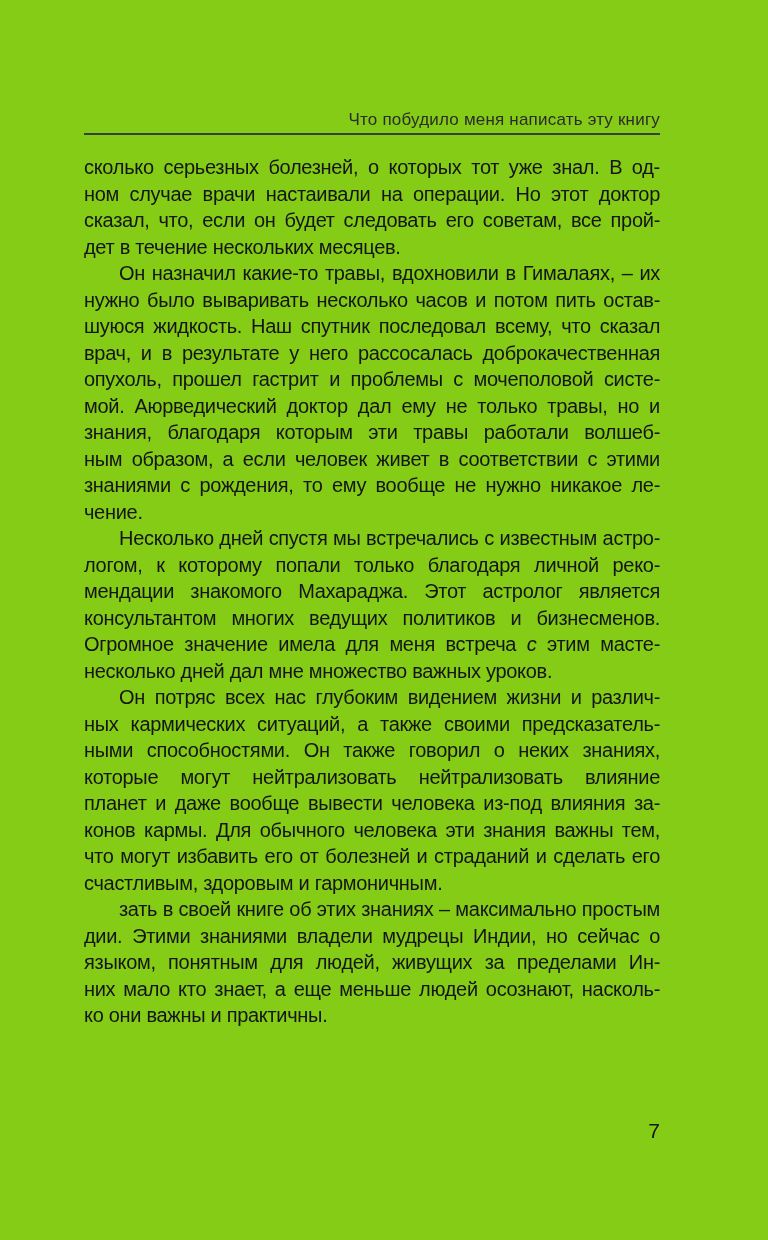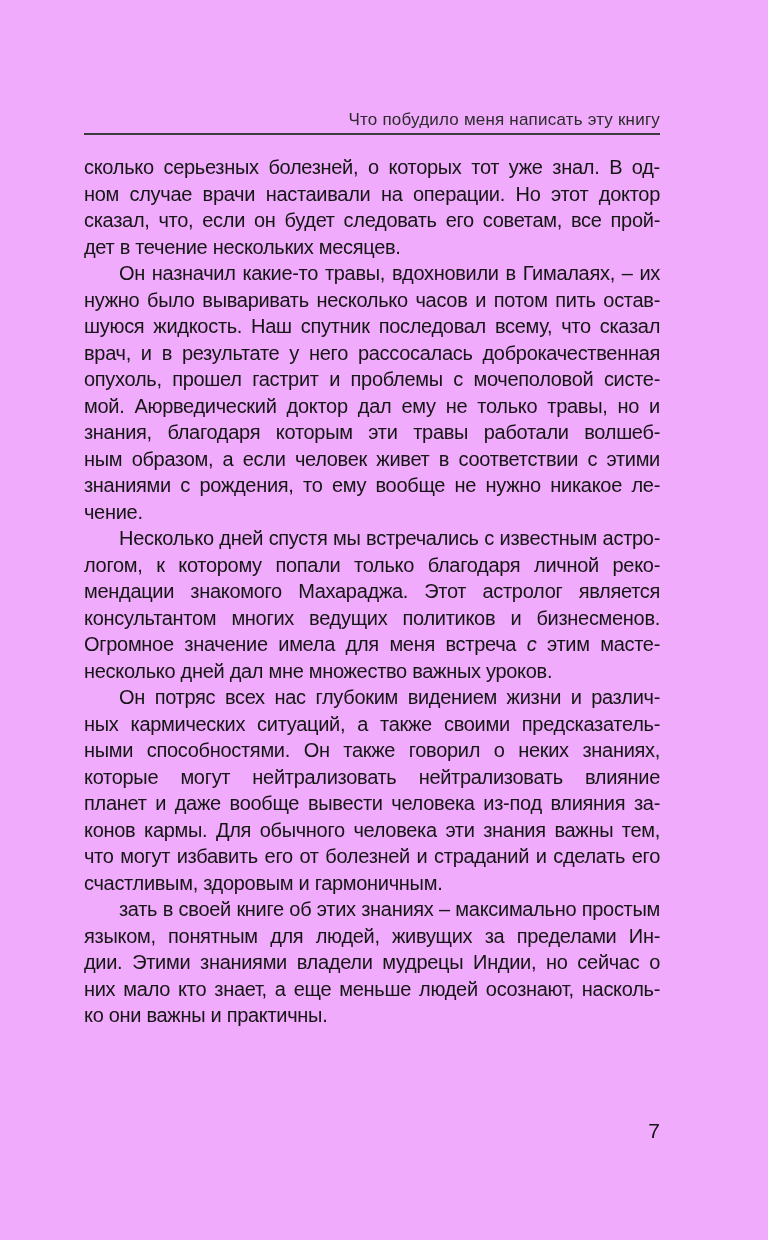--- a/index.html
+++ b/index.html
@@ -4,21 +4,21 @@
 <style>
   html, body {
     margin: 0;
     padding: 0;
     background: #ffffff;
   }
   .page {
     position: relative;
     width: 768px;
     height: 1240px;
-    background: #f0abfc;
+    background: #84cc16;
     overflow: hidden;
     font-family: "Liberation Sans", sans-serif;
   }
   .running-header {
     position: absolute;
     top: 110px;
     left: 84px;
     width: 576px;
     text-align: right;
     font-size: 17px;
@@ -109,20 +109,20 @@
         <div class="line">ных кармических ситуаций, а также своими предсказатель-</div>
         <div class="line">ными способностями. Он также говорил о неких знаниях,</div>
         <div class="line">которые могут нейтрализовать нейтрализовать влияние</div>
         <div class="line">планет и даже вообще вывести человека из-под влияния за-</div>
         <div class="line">конов кармы. Для обычного человека эти знания важны тем,</div>
         <div class="line">что могут избавить его от болезней и страданий и сделать его</div>
         <div class="line final">счастливым, здоровым и гармоничным.</div>
       </div>
       <div class="paragraph indent">
         <div class="line">зать в своей книге об этих знаниях – максимально простым</div>
+        <div class="line">дии. Этими знаниями владели мудрецы Индии, но сейчас о</div>
         <div class="line">языком, понятным для людей, живущих за пределами Ин-</div>
-        <div class="line">дии. Этими знаниями владели мудрецы Индии, но сейчас о</div>
         <div class="line">них мало кто знает, а еще меньше людей осознают, насколь-</div>
         <div class="line final">ко они важны и практичны.</div>
       </div>
     </div>
   <div class="page-number">7</div>
 </div>
 
 </body></html>

